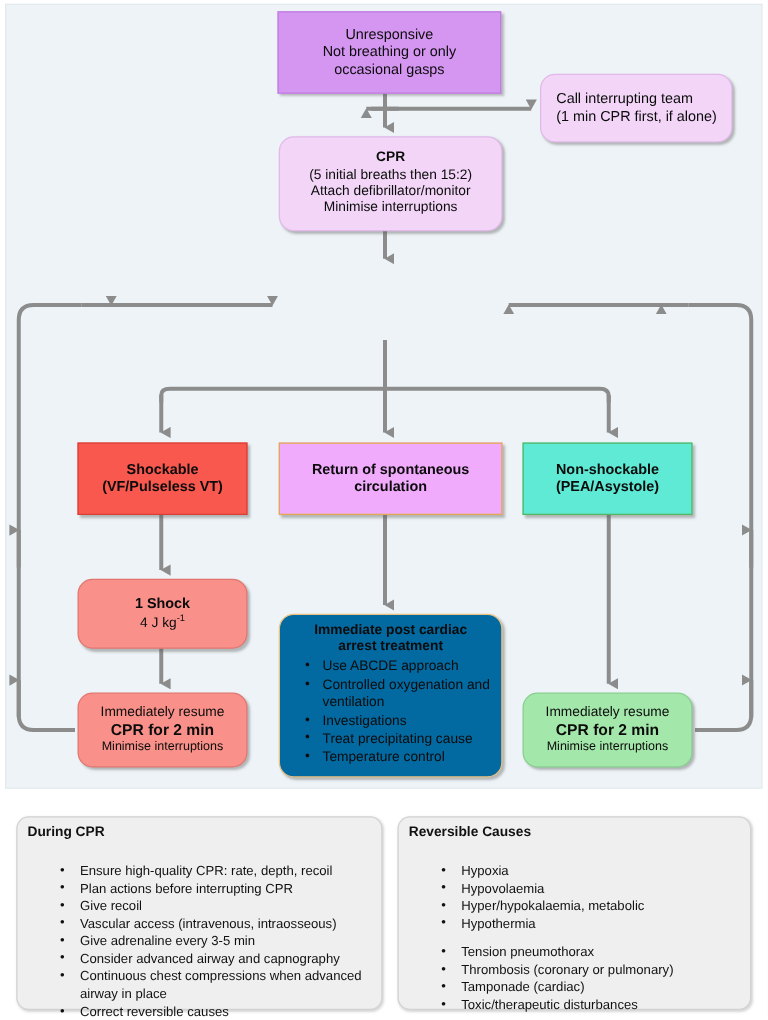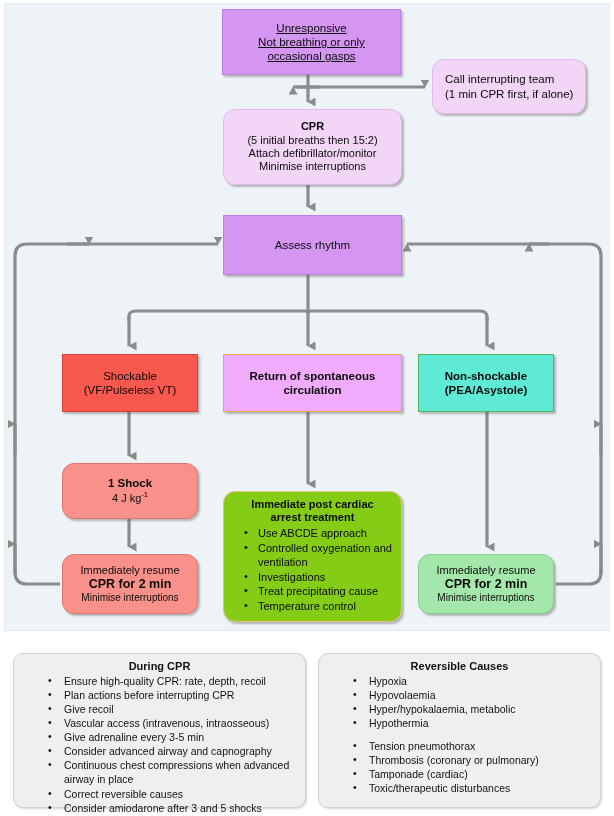--- a/index.html
+++ b/index.html
@@ -55,30 +55,30 @@
   }
   .node .ln { display: block; white-space: nowrap; }
   .node .bold { font-weight: bold; }
 
   
   .n-violet   { background: #d596f2; border: 1px solid #c07ce0; }
   .n-lilac    { background: #f2d5f7; border: 1px solid #e2b9ea; border-radius: 12px; }
   .n-red      { background: #f9584e; border: 1px solid #d93f36; }
   .n-redsoft  { background: #f9918a; border: 1px solid #e2766f; border-radius: 12px; align-items: center; }
   .n-orange   { background: #f0abfc; border: 1px solid #e3a94c; }
-  .n-orangesoft { background: #84cc16; border: 1px solid #e9c282; border-radius: 12px; }
+  .n-orangesoft { background: #0369a1; border: 1px solid #e9c282; border-radius: 12px; }
   .n-green    { background: #5eead4; border: 1px solid #53b760; }
   .n-greensoft { background: #a3e8aa; border: 1px solid #86cf8d; border-radius: 12px; }
 
   
-  #node-unresponsive   { left: 217px; top:   5px; width: 179px; height:  66px; font-size: 11.5px; text-decoration: underline; }
+  #node-unresponsive   { left: 217px; top:   5px; width: 179px; height:  66px; font-size: 11.5px; }
   #node-call-team      { left: 427px; top:  55px; width: 154px; height:  55px; font-size: 11.5px; align-items: flex-start; padding-left: 12px; text-align: left; }
   #node-cpr            { left: 218px; top: 105px; width: 179px; height:  76px; font-size: 11px; }
   #node-assess-rhythm  { left: 218px; top: 211px; width: 179px; height:  60px; font-size: 11.5px; }
-  #node-shockable      { left:  57px; top: 350px; width: 136px; height:  58px; font-size: 11.5px; font-weight: normal; }
+  #node-shockable      { left:  57px; top: 350px; width: 136px; height:  58px; font-size: 11.5px; font-weight: bold; }
   #node-rosc           { left: 218px; top: 350px; width: 179px; height:  58px; font-size: 11.5px; font-weight: bold; }
   #node-nonshockable   { left: 413px; top: 350px; width: 136px; height:  58px; font-size: 11.5px; font-weight: bold; }
   #node-one-shock      { left:  57px; top: 459px; width: 136px; height:  56px; font-size: 11px; }
   #node-resume-left    { left:  57px; top: 550px; width: 136px; height:  60px; font-size: 11px; }
   #node-resume-right   { left: 413px; top: 550px; width: 136px; height:  60px; font-size: 11px; }
   #node-post-arrest    { left: 218px; top: 487px; width: 179px; height: 131px; font-size: 11px;
                          align-items: stretch; justify-content: flex-start; padding: 6px 4px 4px 4px; }
 
   #node-post-arrest .pa-title {
     text-align: center;
@@ -115,24 +115,24 @@
     border-radius: 10px;
     box-sizing: border-box;
     box-shadow: 1px 1px 2px rgba(120,120,120,0.30);
     font-size: 10.5px;
     color: #111;
     padding: 6px 8px 6px 8px;
   }
   #panel-during-cpr     { left:  13px; top: 653px; width: 293px; height: 155px; }
   #panel-reversible     { left: 318px; top: 653px; width: 283px; height: 155px; }
   .info-panel .title {
-    text-align: center;
+    text-align: left;
     font-weight: bold;
     font-size: 11px;
-    margin-bottom: 2px;
+    margin-bottom: 18px;
   }
   .info-panel ul {
     margin: 0;
     padding: 0 0 0 42px;
     list-style: none;
   }
   .info-panel li {
     position: relative;
     line-height: 1.34;
   }
@@ -218,23 +218,20 @@
       <span class="ln">(1 min CPR first, if alone)</span>
     </div>
 
     <div class="node n-lilac" id="node-cpr">
       <span class="ln bold">CPR</span>
       <span class="ln">(5 initial breaths then 15:2)</span>
       <span class="ln">Attach defibrillator/monitor</span>
       <span class="ln">Minimise interruptions</span>
     </div>
 
-    <div class="node n-violet" id="node-assess-rhythm">
-      <span class="ln">Assess rhythm</span>
-    </div>
 
     <div class="node n-red" id="node-shockable">
       <span class="ln">Shockable</span>
       <span class="ln">(VF/Pulseless VT)</span>
     </div>
 
     <div class="node n-orange" id="node-rosc">
       <span class="ln">Return of spontaneous</span>
       <span class="ln">circulation</span>
     </div>

